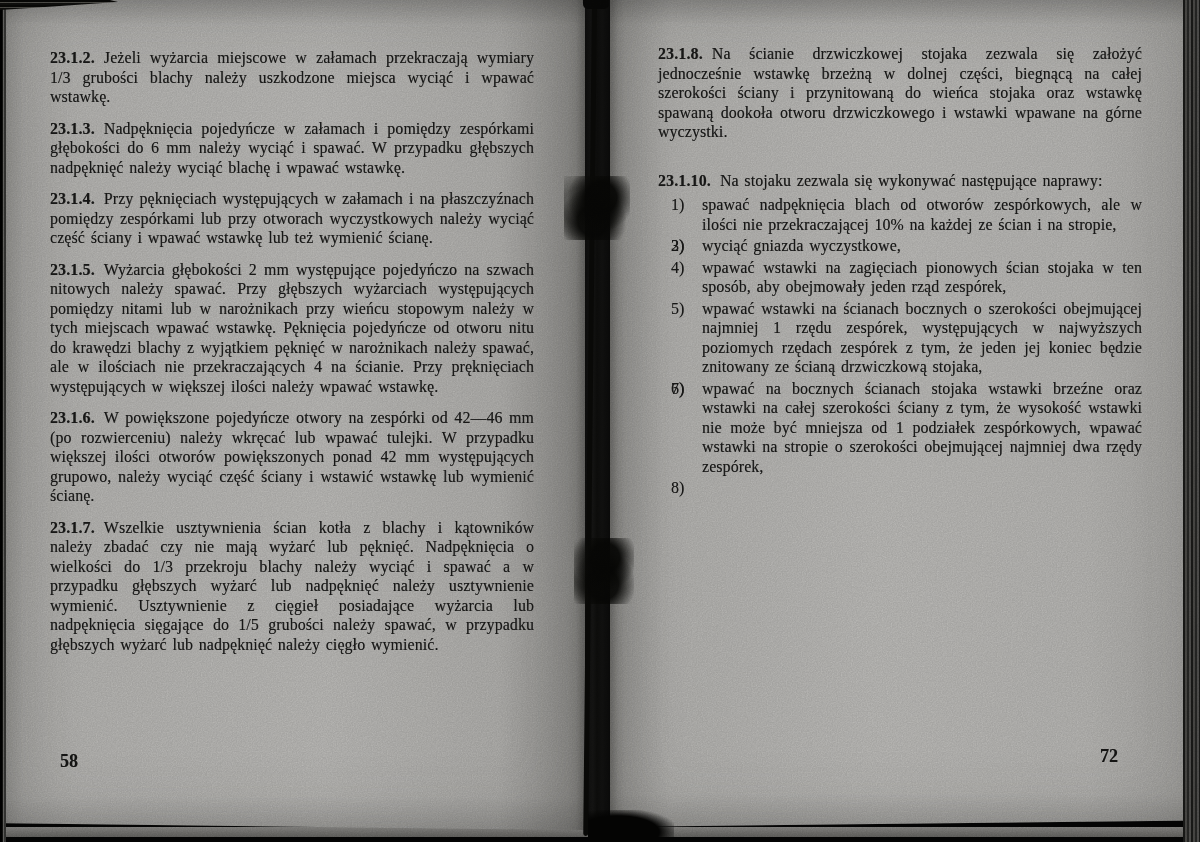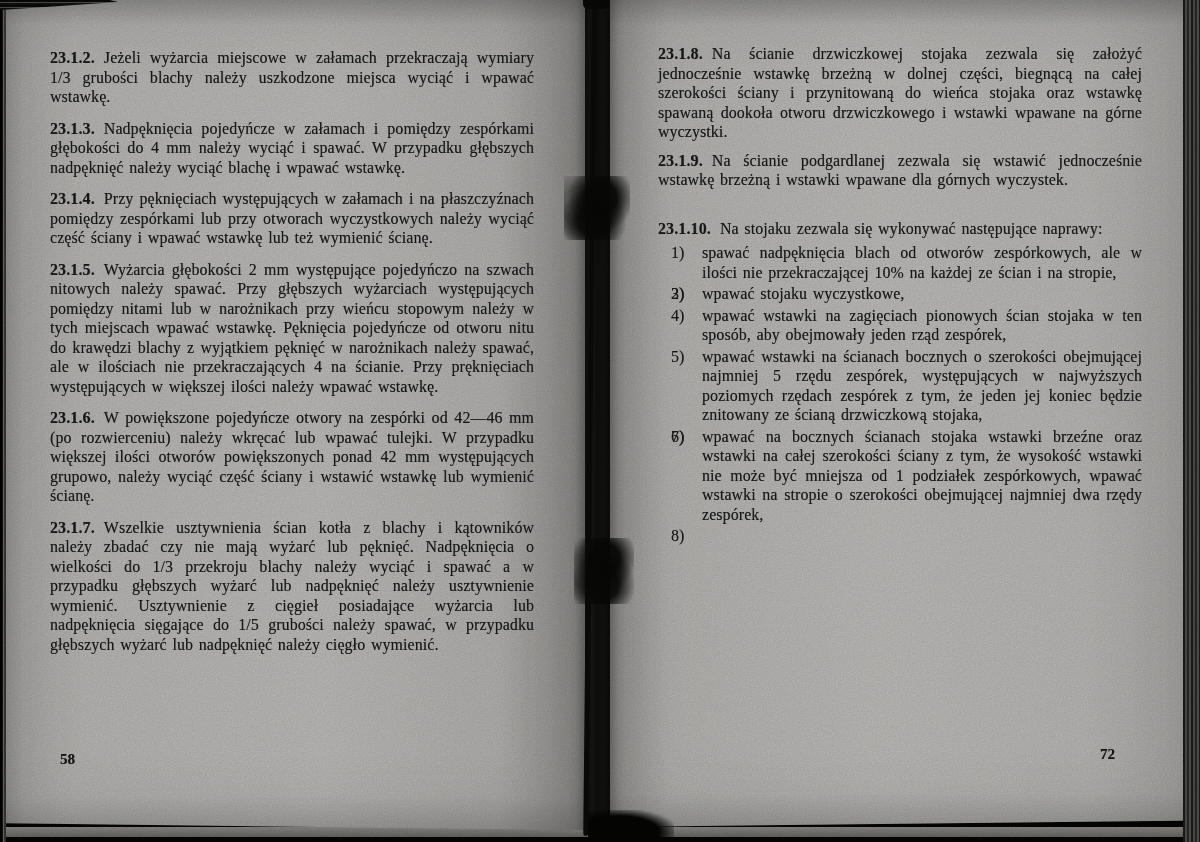--- a/index.html
+++ b/index.html
@@ -62,86 +62,85 @@
     text-shadow:.3px .3px 0 rgba(30,30,28,.5);
   }
   .page-left .text-col{left:44px;top:48px;width:484px;}
   .page-right .text-col{left:48px;top:44px;width:484px;}
   .para{margin:0 0 12px 0;}
   .page-right .para{margin:0 0 9px 0;}
   .page-right .paras .para:last-child{margin-bottom:5px;margin-top:29px;}
   .sec-num{font-weight:bold;margin-right:9px;letter-spacing:.2px;}
   .olist .li{position:relative;padding-left:44px;margin-bottom:2px;}
   .olist .li-n{position:absolute;left:13px;top:0;}
-  .pagenum{position:absolute;font-weight:bold;font-size:15px;color:#181817;z-index:3;
+  .pagenum{position:absolute;font-weight:bold;font-size:18px;color:#181817;z-index:3;
     text-shadow:.3px .3px 0 rgba(30,30,28,.5);}
   .pn-left{left:54px;top:751px;}
   .pn-right{left:490px;top:746px;}
   
   .noise{position:absolute;left:0;top:0;z-index:8;pointer-events:none;}
 </style>
 </head>
 <body>
 
 <div class="bottom-shadow"></div>
 
 <div class="page page-left">
   <div class="text-col">
     <div class="paras">
 
         <p class="para"><b class="sec-num">23.1.2.</b><span>Jeżeli wyżarcia miejscowe w załamach przekraczają wymiary 1/3 grubości blachy należy uszkodzone miejsca wyciąć i wpawać wstawkę.</span></p>
 
-        <p class="para"><b class="sec-num">23.1.3.</b><span>Nadpęknięcia pojedyńcze w załamach i pomiędzy zespórkami głębokości do 4 mm należy wyciąć i spawać. W przypadku głębszych nadpęknięć należy wyciąć blachę i wpawać wstawkę.</span></p>
+        <p class="para"><b class="sec-num">23.1.3.</b><span>Nadpęknięcia pojedyńcze w załamach i pomiędzy zespórkami głębokości do 6 mm należy wyciąć i spawać. W przypadku głębszych nadpęknięć należy wyciąć blachę i wpawać wstawkę.</span></p>
 
         <p class="para"><b class="sec-num">23.1.4.</b><span>Przy pęknięciach występujących w załamach i na płaszczyźnach pomiędzy zespórkami lub przy otworach wyczystkowych należy wyciąć część ściany i wpawać wstawkę lub też wymienić ścianę.</span></p>
 
         <p class="para"><b class="sec-num">23.1.5.</b><span>Wyżarcia głębokości 2 mm występujące pojedyńczo na szwach nitowych należy spawać. Przy głębszych wyżarciach występujących pomiędzy nitami lub w narożnikach przy wieńcu stopowym należy w tych miejscach wpawać wstawkę. Pęknięcia pojedyńcze od otworu nitu do krawędzi blachy z wyjątkiem pęknięć w narożnikach należy spawać, ale w ilościach nie przekraczających 4 na ścianie. Przy pręknięciach występujących w większej ilości należy wpawać wstawkę.</span></p>
 
         <p class="para"><b class="sec-num">23.1.6.</b><span>W powiększone pojedyńcze otwory na zespórki od 42—46 mm (po rozwierceniu) należy wkręcać lub wpawać tulejki. W przypadku większej ilości otworów powiększonych ponad 42 mm występujących grupowo, należy wyciąć część ściany i wstawić wstawkę lub wymienić ścianę.</span></p>
 
         <p class="para"><b class="sec-num">23.1.7.</b><span>Wszelkie usztywnienia ścian kotła z blachy i kątowników należy zbadać czy nie mają wyżarć lub pęknięć. Nadpęknięcia o wielkości do 1/3 przekroju blachy należy wyciąć i spawać a w przypadku głębszych wyżarć lub nadpęknięć należy usztywnienie wymienić. Usztywnienie z cięgieł posiadające wyżarcia lub nadpęknięcia sięgające do 1/5 grubości należy spawać, w przypadku głębszych wyżarć lub nadpęknięć należy cięgło wymienić.</span></p>
       </div>
   </div>
   <div class="pagenum pn-left">58</div>
 </div>
 
 <div class="page page-right">
   <div class="text-col">
     <div class="paras">
 
         <p class="para"><b class="sec-num">23.1.8.</b><span>Na ścianie drzwiczkowej stojaka zezwala się założyć jednocześnie wstawkę brzeżną w dolnej części, biegnącą na całej szerokości ściany i przynitowaną do wieńca stojaka oraz wstawkę spawaną dookoła otworu drzwiczkowego i wstawki wpawane na górne wyczystki.</span></p>
 
-        <p class="para"><b class="sec-num">23.1.9.</b><span>Na ścianie podgardlanej zezwala się wstawić jednocześnie wstawkę brzeżną i wstawki wpawane dla górnych wyczystek.</span></p>
 
         <p class="para"><b class="sec-num">23.1.10.</b><span>Na stojaku zezwala się wykonywać następujące naprawy:</span></p>
       </div>
     <div class="olist">
 
         <div class="li">
           <span class="li-n">1)</span>
           <span class="li-t">spawać nadpęknięcia blach od otworów zespórkowych, ale w ilości nie przekraczającej 10% na każdej ze ścian i na stropie,</span>
         </div>
 
         <div class="li">
           <span class="li-n">2)</span>
         </div>
 
         <div class="li">
           <span class="li-n">3)</span>
-          <span class="li-t">wpawać stojaku wyczystkowe,</span>
+          <span class="li-t">wyciąć gniazda wyczystkowe,</span>
         </div>
 
         <div class="li">
           <span class="li-n">4)</span>
           <span class="li-t">wpawać wstawki na zagięciach pionowych ścian stojaka w ten sposób, aby obejmowały jeden rząd zespórek,</span>
         </div>
 
         <div class="li">
           <span class="li-n">5)</span>
-          <span class="li-t">wpawać wstawki na ścianach bocznych o szerokości obejmującej najmniej 5 rzędu zespórek, występujących w najwyższych poziomych rzędach zespórek z tym, że jeden jej koniec będzie znitowany ze ścianą drzwiczkową stojaka,</span>
+          <span class="li-t">wpawać wstawki na ścianach bocznych o szerokości obejmującej najmniej 1 rzędu zespórek, występujących w najwyższych poziomych rzędach zespórek z tym, że jeden jej koniec będzie znitowany ze ścianą drzwiczkową stojaka,</span>
         </div>
 
         <div class="li">
           <span class="li-n">6)</span>
         </div>
 
         <div class="li">
           <span class="li-n">7)</span>
           <span class="li-t">wpawać na bocznych ścianach stojaka wstawki brzeźne oraz wstawki na całej szerokości ściany z tym, że wysokość wstawki nie może być mniejsza od 1 podziałek zespórkowych, wpawać wstawki na stropie o szerokości obejmującej najmniej dwa rzędy zespórek,</span>
         </div>

